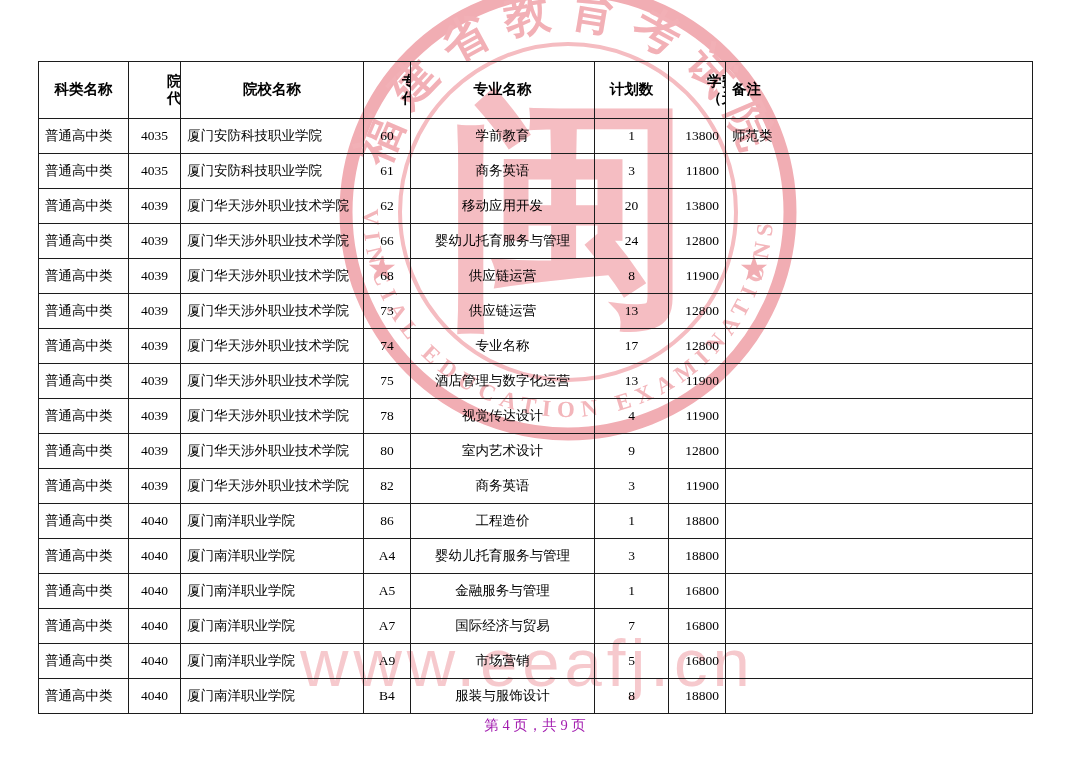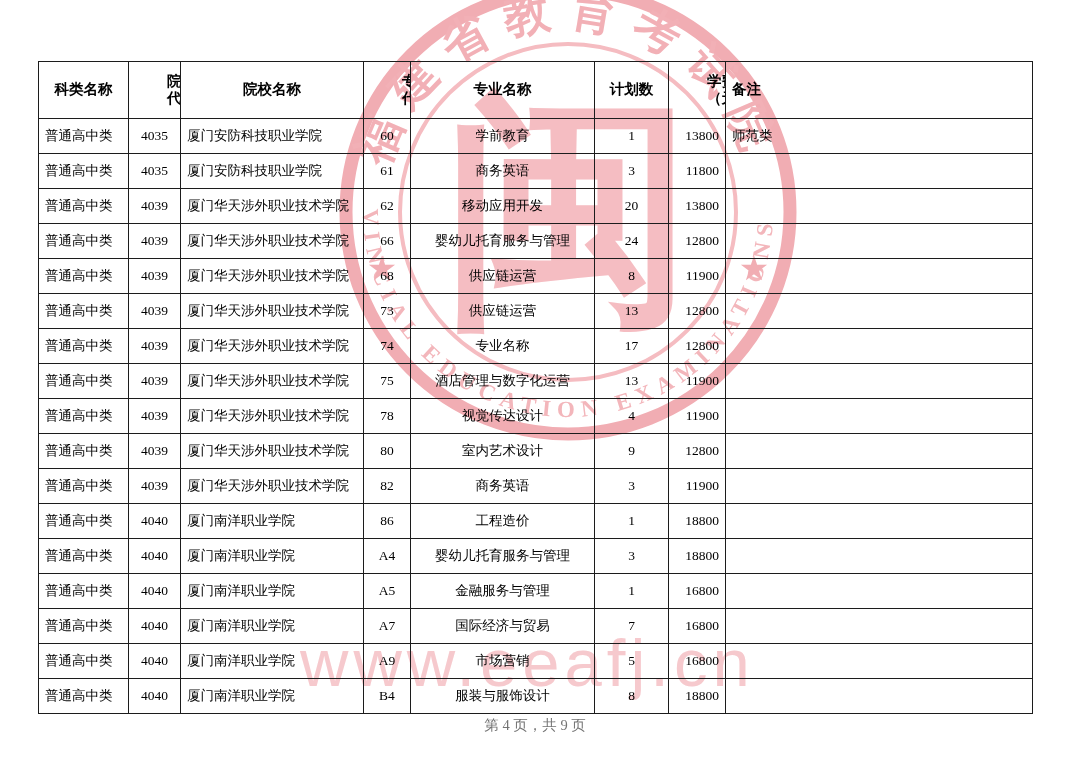--- a/index.html
+++ b/index.html
@@ -93,21 +93,21 @@
   .hdr-2line { display: block; margin-left: 32px; }
 
   
   .page-footer {
     position: absolute;
     left: 38px;
     top: 716px;
     width: 994px;
     text-align: center;
     font-size: 14.5px;
-    color: #737373;
+    color: #a21caf;
     font-family: "Liberation Serif", serif;
   }
 </style>
 </head>
 <body>
 
 <div id="watermark-layer">
 
   <div class="seal-wrap">
     <svg width="500" height="500" viewBox="0 0 500 500" aria-hidden="true">

